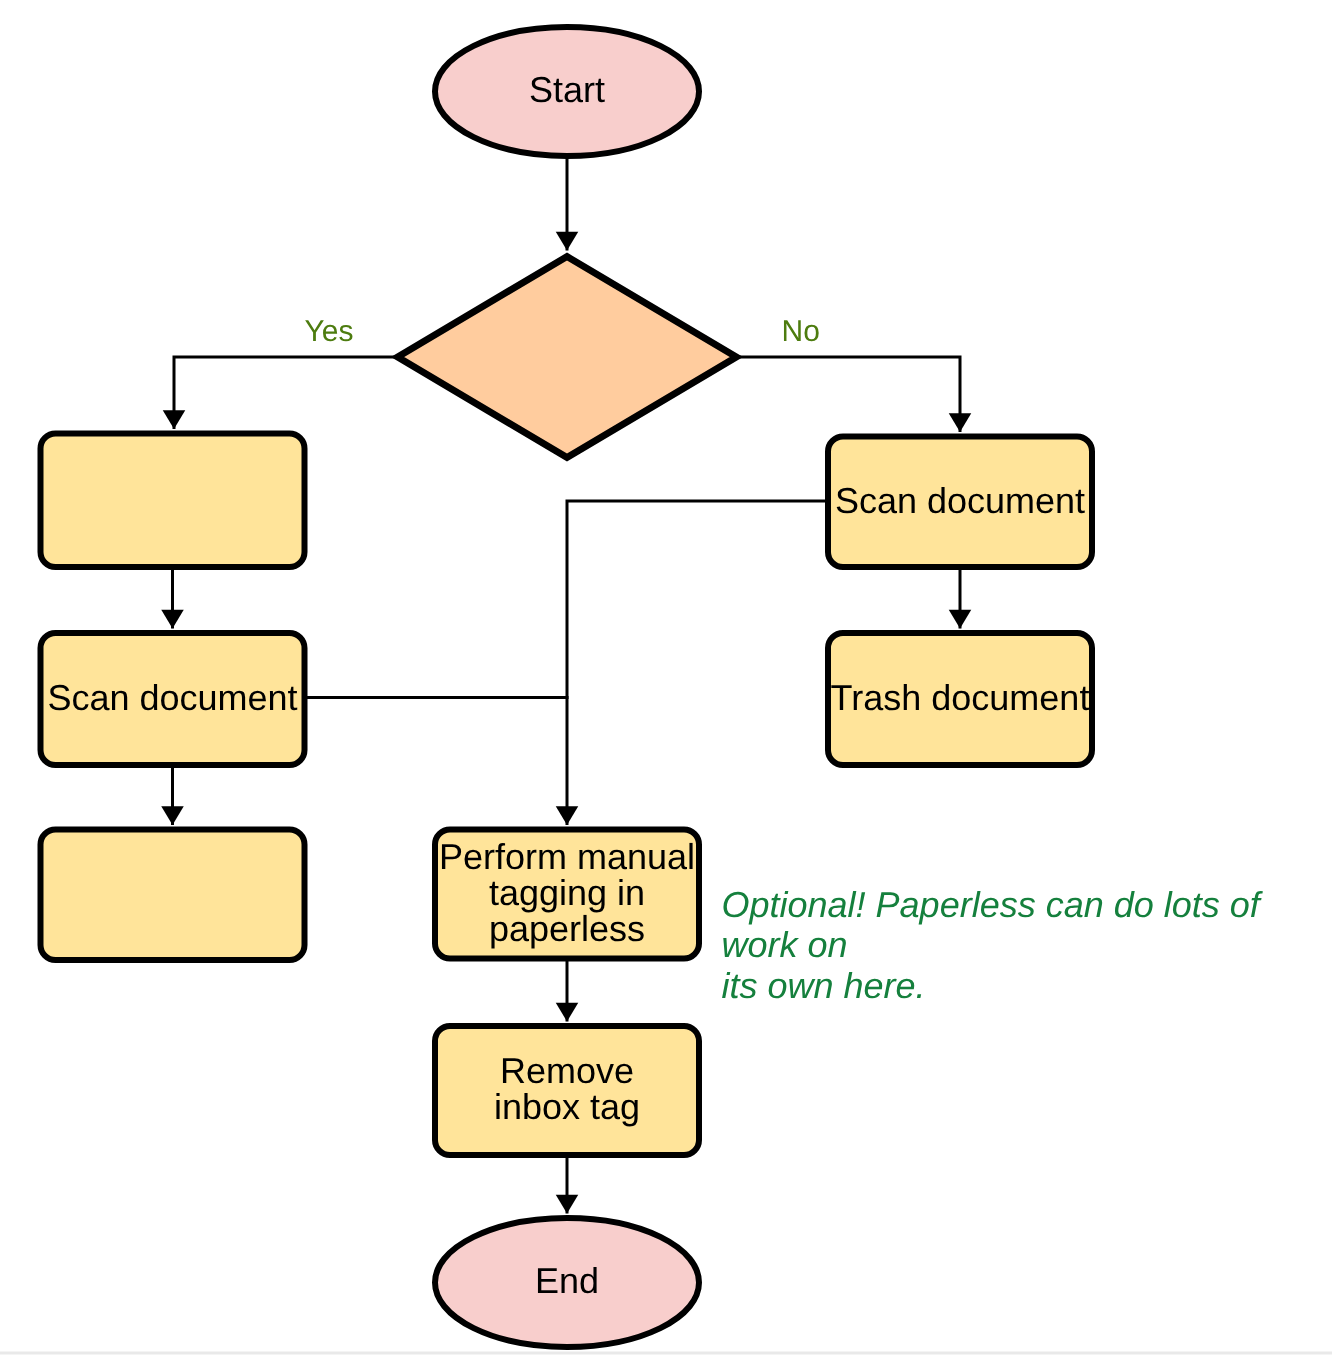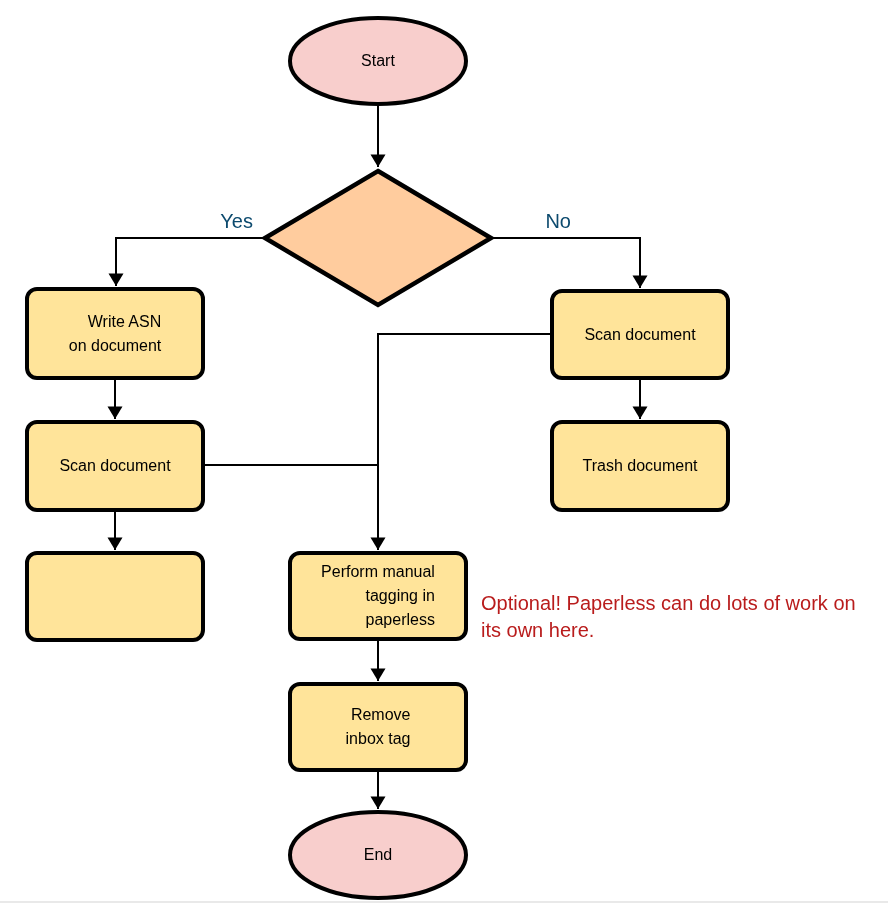--- a/index.html
+++ b/index.html
@@ -19,42 +19,43 @@
   .canvas svg {
     position: absolute;
     left: 0;
     top: 0;
   }
   .node-label {
     position: absolute;
     display: flex;
     align-items: center;
     justify-content: center;
-    text-align: right;
+    text-align: center;
     white-space: pre-line;
-    font-size: 16px;
+    font-size: 24px;
     line-height: 24px;
     color: #000000;
     pointer-events: none;
   }
   .edge-label {
     position: absolute;
     font-size: 20px;
     line-height: 24px;
-    text-align: right;
-    color: #0c4a6e;
+    text-align: left;
+    color: #4d7c0f;
   }
   .annotation {
     position: absolute;
     left: 481px;
     top: 590px;
-    font-size: 20px;
+    font-size: 24px;
     line-height: 27px;
+    font-style: italic;
     white-space: pre-line;
-    color: #b91c1c;
+    color: #15803d;
   }
   .bottom-divider {
     position: absolute;
     left: 0;
     top: 901px;
     width: 888px;
     height: 2px;
     background: #e9e9e9;
   }
 </style>
@@ -100,22 +101,20 @@
     <rect x="290" y="553" width="176" height="86" rx="10" stroke="#000000" stroke-width="4" fill="#ffe49a"></rect>
 
     <rect x="290" y="684" width="176" height="86" rx="10" stroke="#000000" stroke-width="4" fill="#ffe49a"></rect>
 
     <ellipse cx="378" cy="855" rx="88" ry="43" stroke="#000000" stroke-width="4" fill="#f8cecc"></ellipse>
   </svg>
 
   <div class="node-label" style="left:290px; top:18px; width:176px; height:86px;">Start</div>
 
 
-  <div class="node-label" style="left:27px; top:289px; width:176px; height:89px;">Write ASN
-on document</div>
 
   <div class="node-label" style="left:27px; top:422px; width:176px; height:88px;">Scan document</div>
 
 
   <div class="node-label" style="left:552px; top:291px; width:176px; height:87px;">Scan document</div>
 
   <div class="node-label" style="left:552px; top:422px; width:176px; height:88px;">Trash document</div>
 
   <div class="node-label" style="left:290px; top:553px; width:176px; height:86px;">Perform manual
 tagging in

